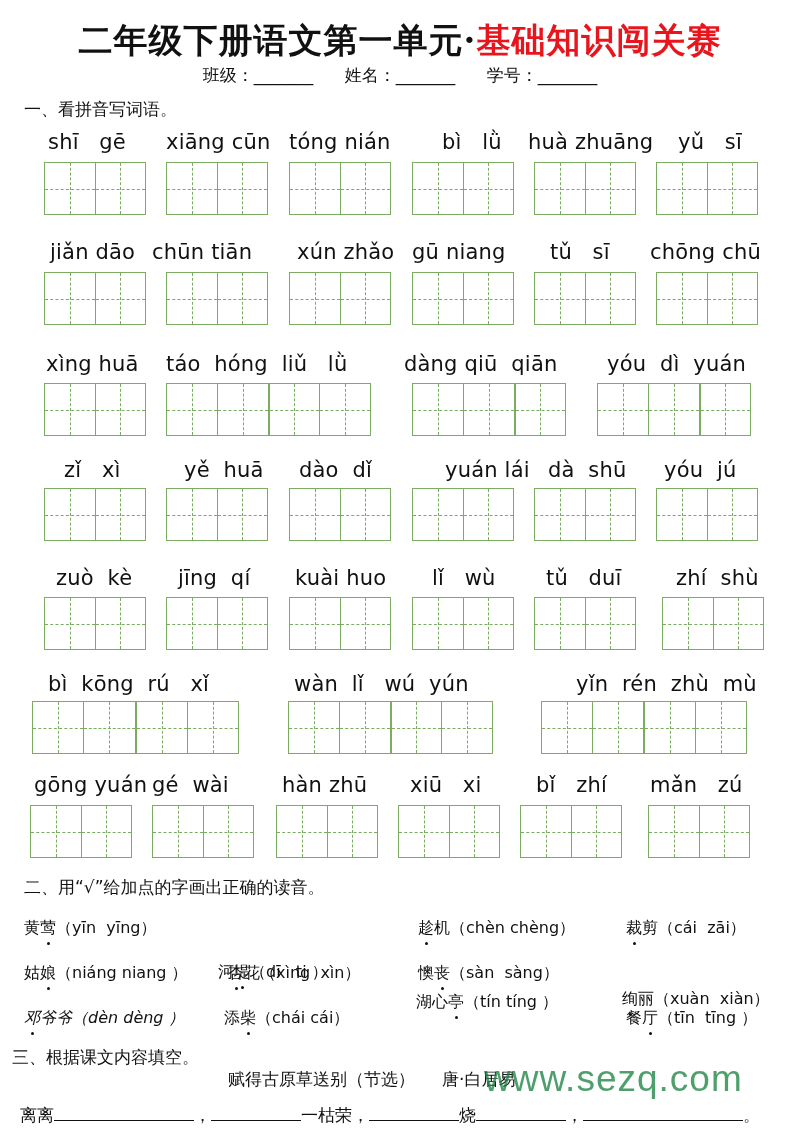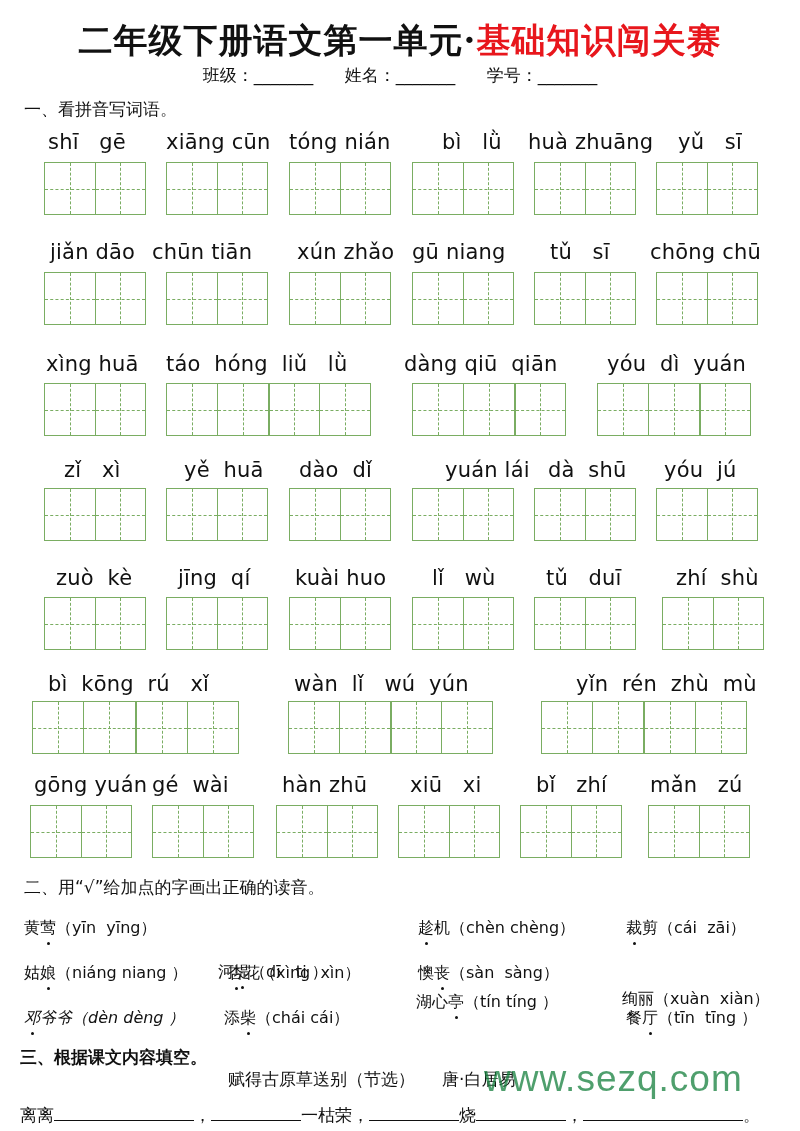--- a/index.html
+++ b/index.html
@@ -258,16 +258,16 @@
     <div class="q2" style="left: 24px; top: 963px;"><span>姑</span><span class="dot">娘</span><span></span><span>（niáng niang ）</span></div>
     <div class="q2" style="left: 228px; top: 963px;"><span></span><span class="dot">杏</span><span>花</span><span>（xìng  xìn）</span></div>
     <div class="q2" style="left: 418px; top: 963px;"><span>懊</span><span class="dot">丧</span><span></span><span>（sàn  sàng）</span></div>
     <div class="q2" style="left: 622px; top: 989px;"><span></span><span class="dot">绚</span><span>丽</span><span>（xuàn  xiàn）</span></div>
     <div class="q2" style="left: 24px; top: 1008px; font-style: italic;"><span></span><span class="dot">邓</span><span>爷爷</span><span>（dèn dèng ）</span></div>
     <div class="q2" style="left: 224px; top: 1008px;"><span>添</span><span class="dot">柴</span><span></span><span>（chái cái）</span></div>
     <div class="q2" style="left: 416px; top: 992px;"><span>湖心</span><span class="dot">亭</span><span></span><span>（tín tíng ）</span></div>
     <div class="q2" style="left: 626px; top: 1008px;"><span>餐</span><span class="dot">厅</span><span></span><span>（tīn  tīng ）</span></div>
   </div>
 
-<div class="sec" style="top:1046px;left:20px;font-weight:bold;">三、根据课文内容填空。</div>
+<div class="sec" style="top:1046px;left:12px;">三、根据课文内容填空。</div>
 <div class="poem-title"><span>赋得古原草送别（节选）</span>     <span>唐·白居易</span></div>
 <div class="watermark">www.sezq.com</div>
 <div class="poem-line"><span>离离</span><span class="blank" style="width:140px"></span><span>，</span><span class="blank" style="width:90px"></span><span>一枯荣，</span><span class="blank" style="width:90px"></span><span>烧</span><span class="blank" style="width:90px"></span><span>，</span><span class="blank" style="width:160px"></span><span>。</span></div>
 
 </body></html>

